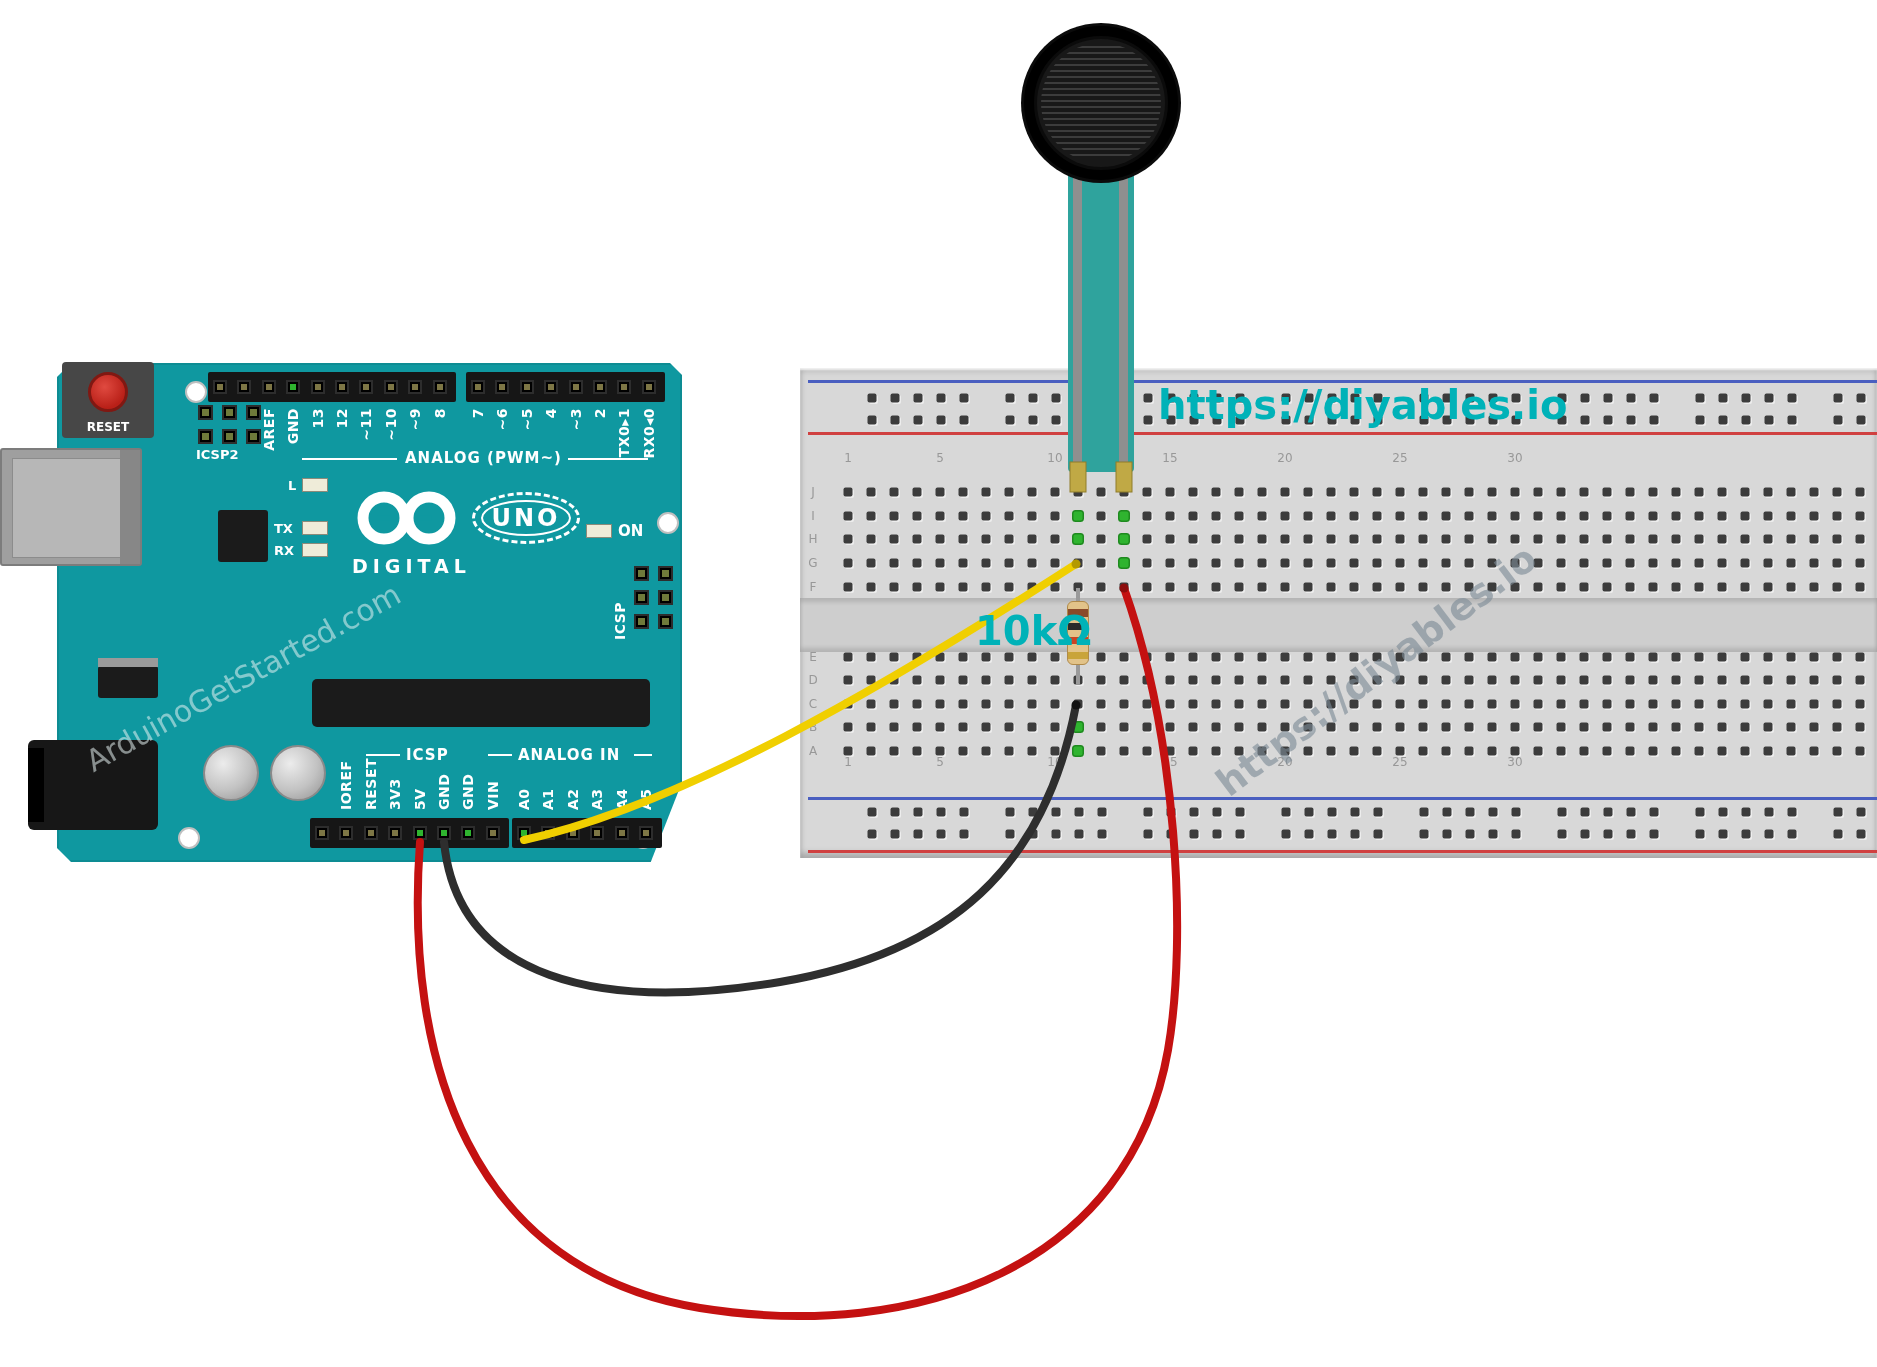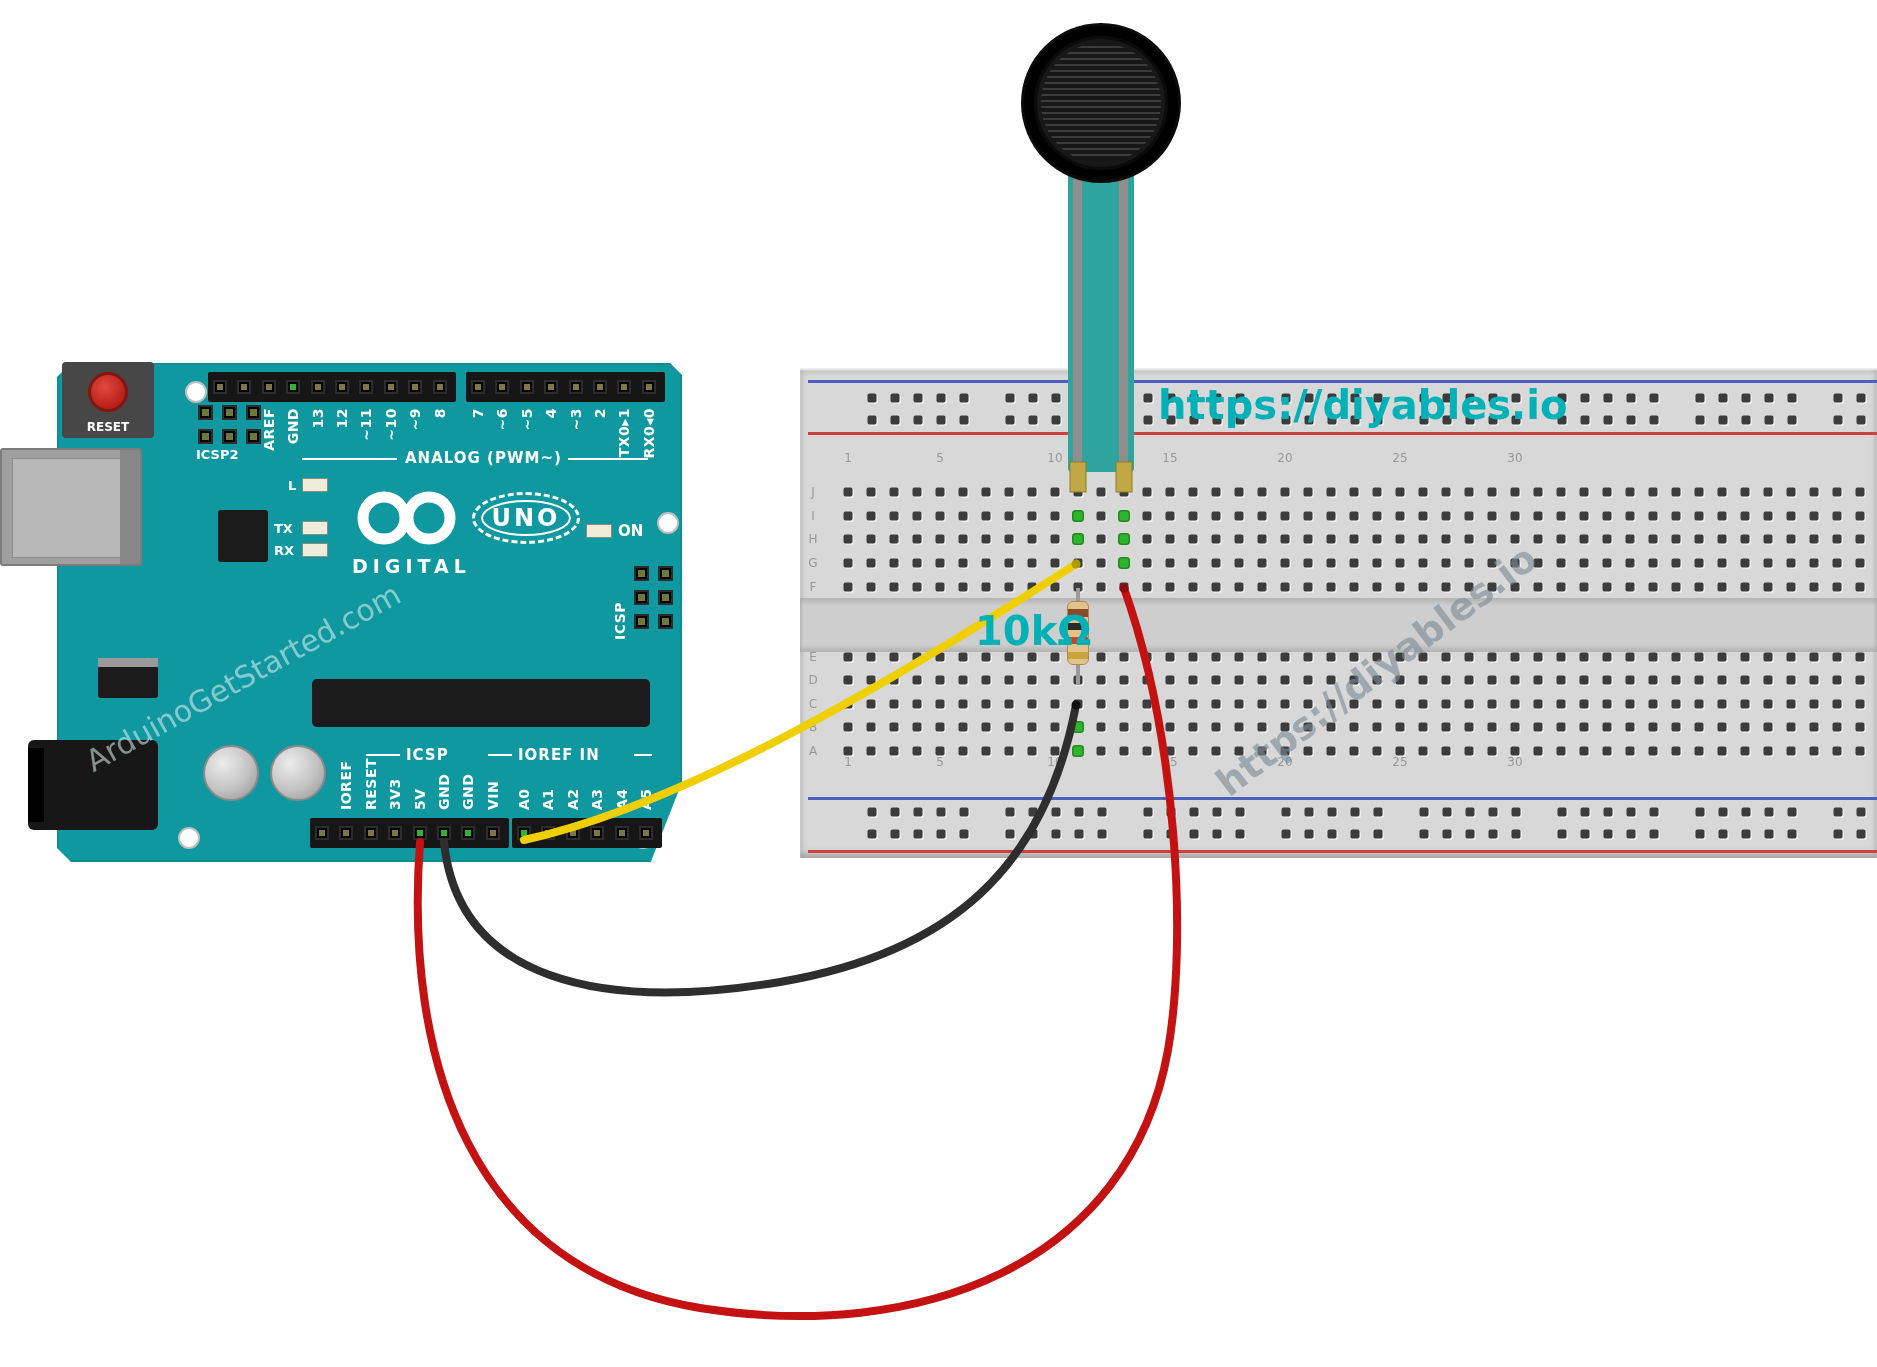--- a/index.html
+++ b/index.html
@@ -770,21 +770,21 @@
     <rect x="69.5" y="29.5" width="14" height="5" fill="#0f98a0"></rect>
   </svg>
   <div class="uno-oval">
     <div class="uno-oval-inner">UNO</div>
   </div>
   <div class="board-text" style="left:352px; top:555px; font-size:19px; letter-spacing:5px;">DIGITAL</div>
 
   <div class="white-line" style="left:366px; top:754px; width:34px;"></div>
   <div class="board-text" style="left:406px; top:746px; font-size:15px; letter-spacing:1px;">ICSP</div>
   <div class="white-line" style="left:488px; top:754px; width:24px;"></div>
-  <div class="board-text" style="left:518px; top:746px; font-size:15px; letter-spacing:1px;">IOREF IN</div>
+  <div class="board-text" style="left:518px; top:746px; font-size:15px; letter-spacing:1px;">ANALOG IN</div>
   <div class="white-line" style="left:634px; top:754px; width:18px;"></div>
 
   <div class="board-watermark">ArduinoGetStarted.com</div>
 
   <svg style="position:absolute; left:991px; top:0; z-index:5;" width="220" height="500" viewBox="0 0 220 500">
     <defs>
       <clipPath id="fsrclip">
           <circle cx="110" cy="103" r="60"></circle>
         </clipPath>
     </defs>

